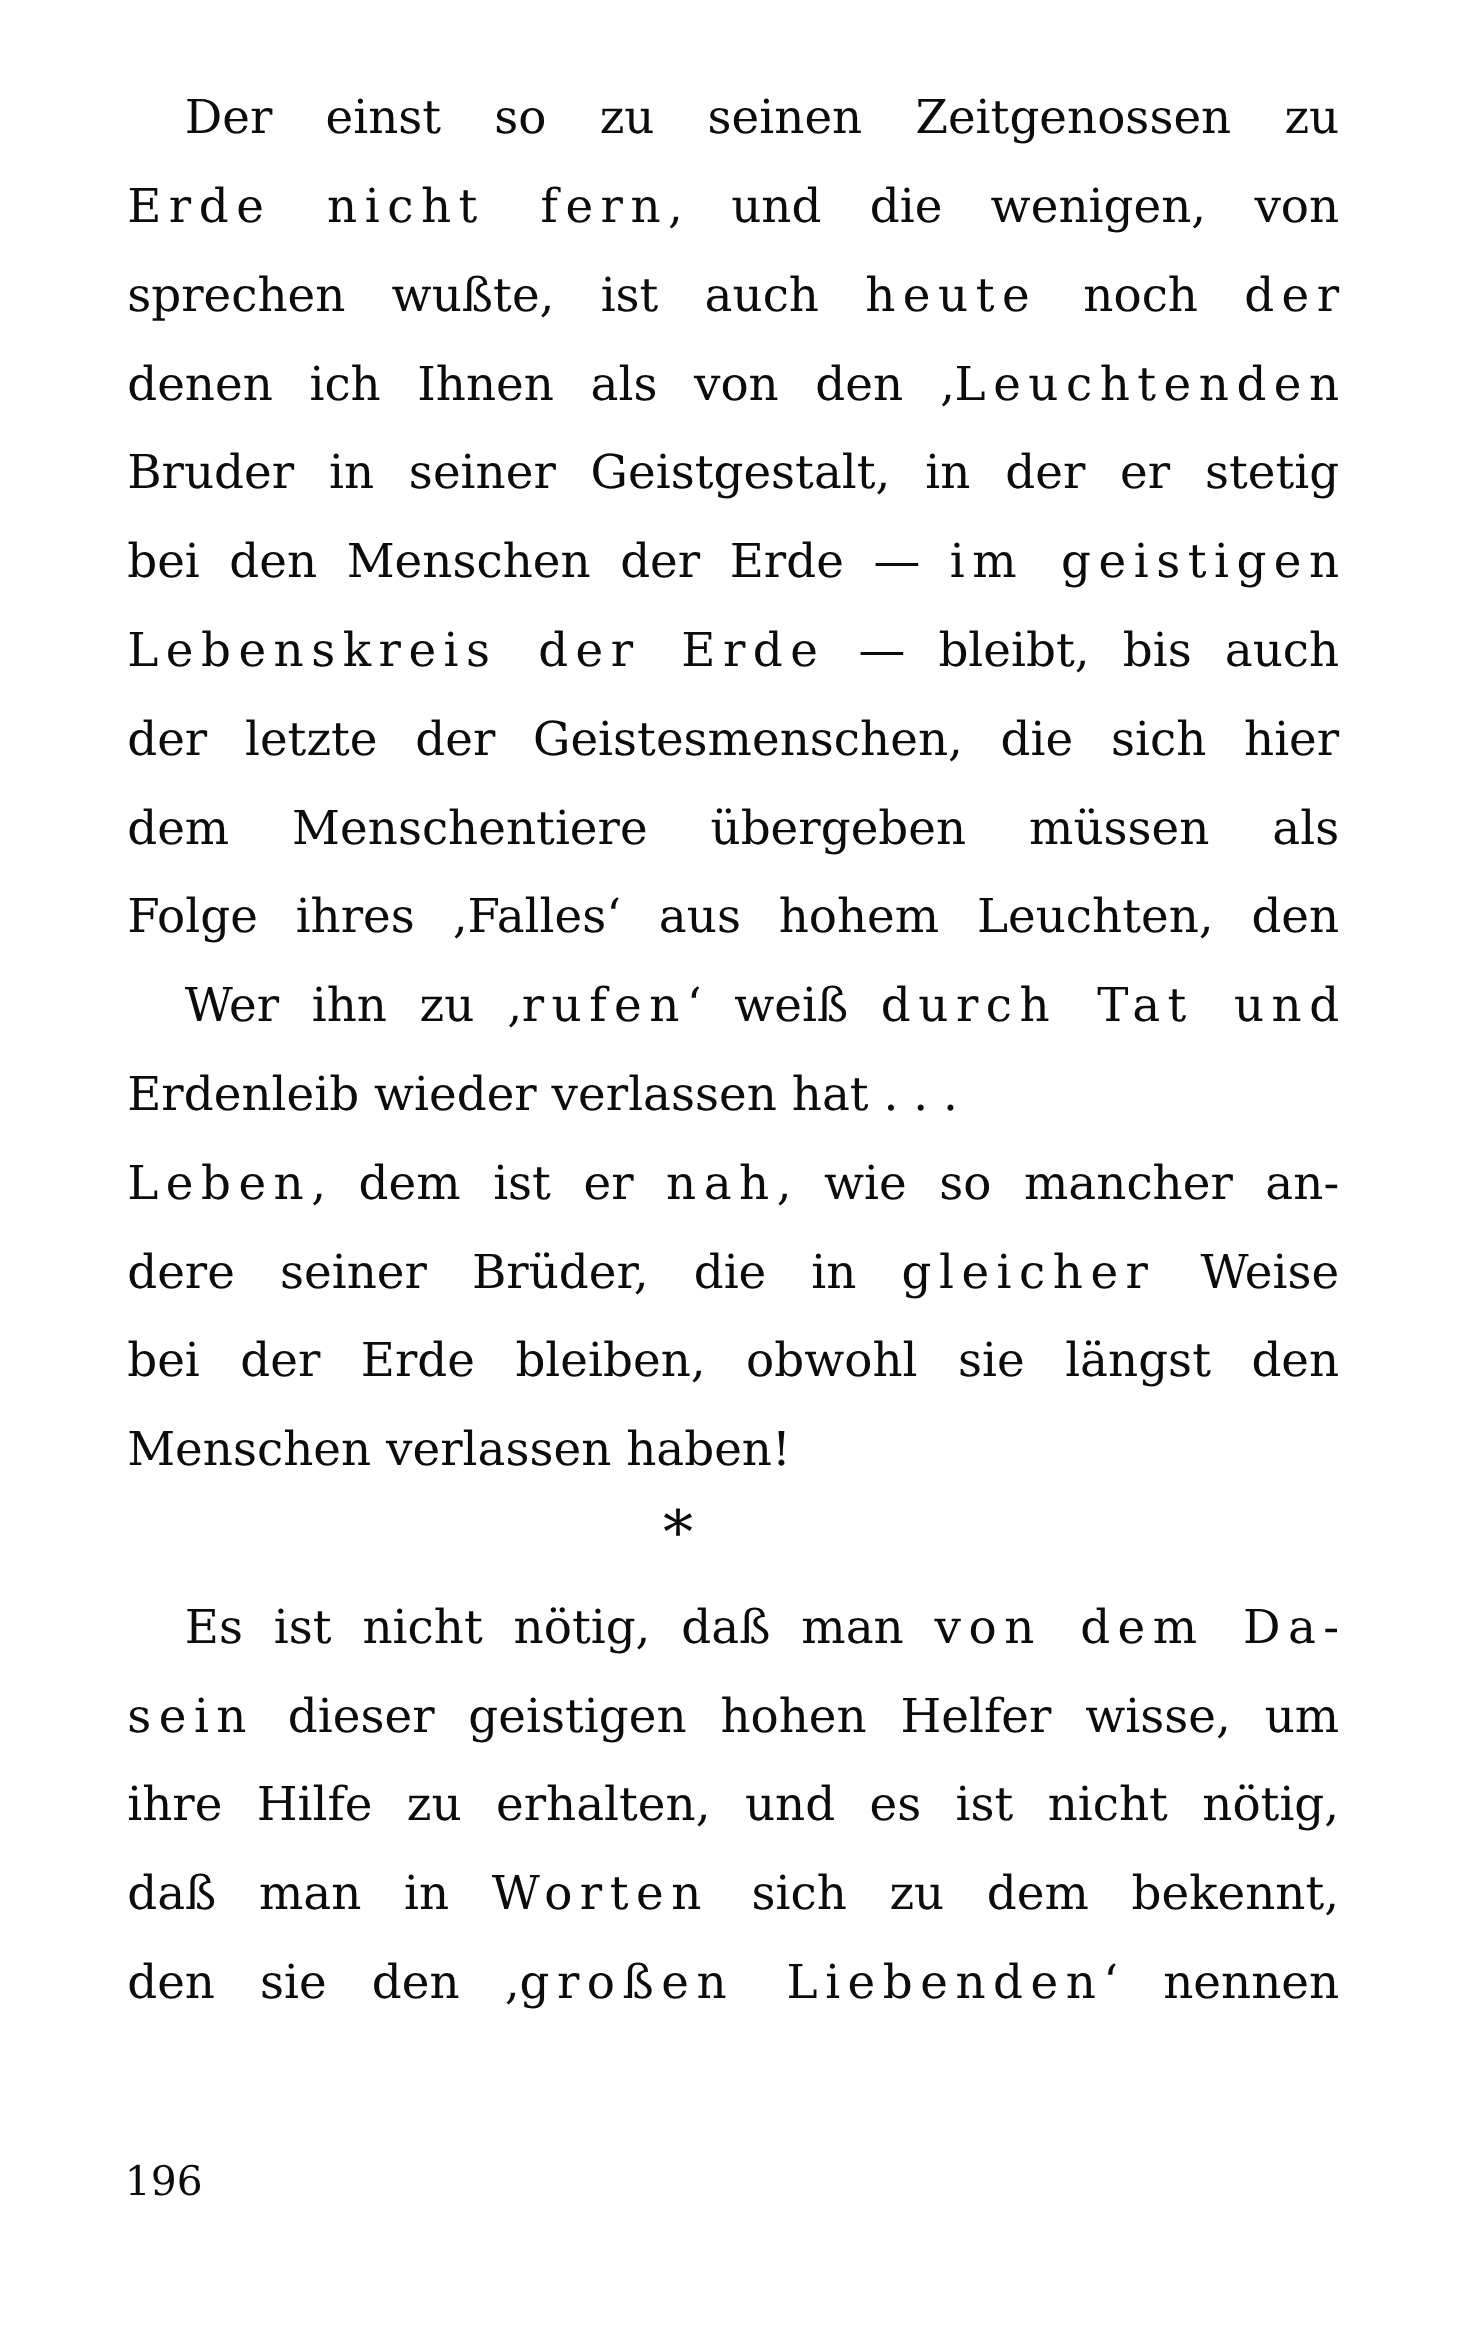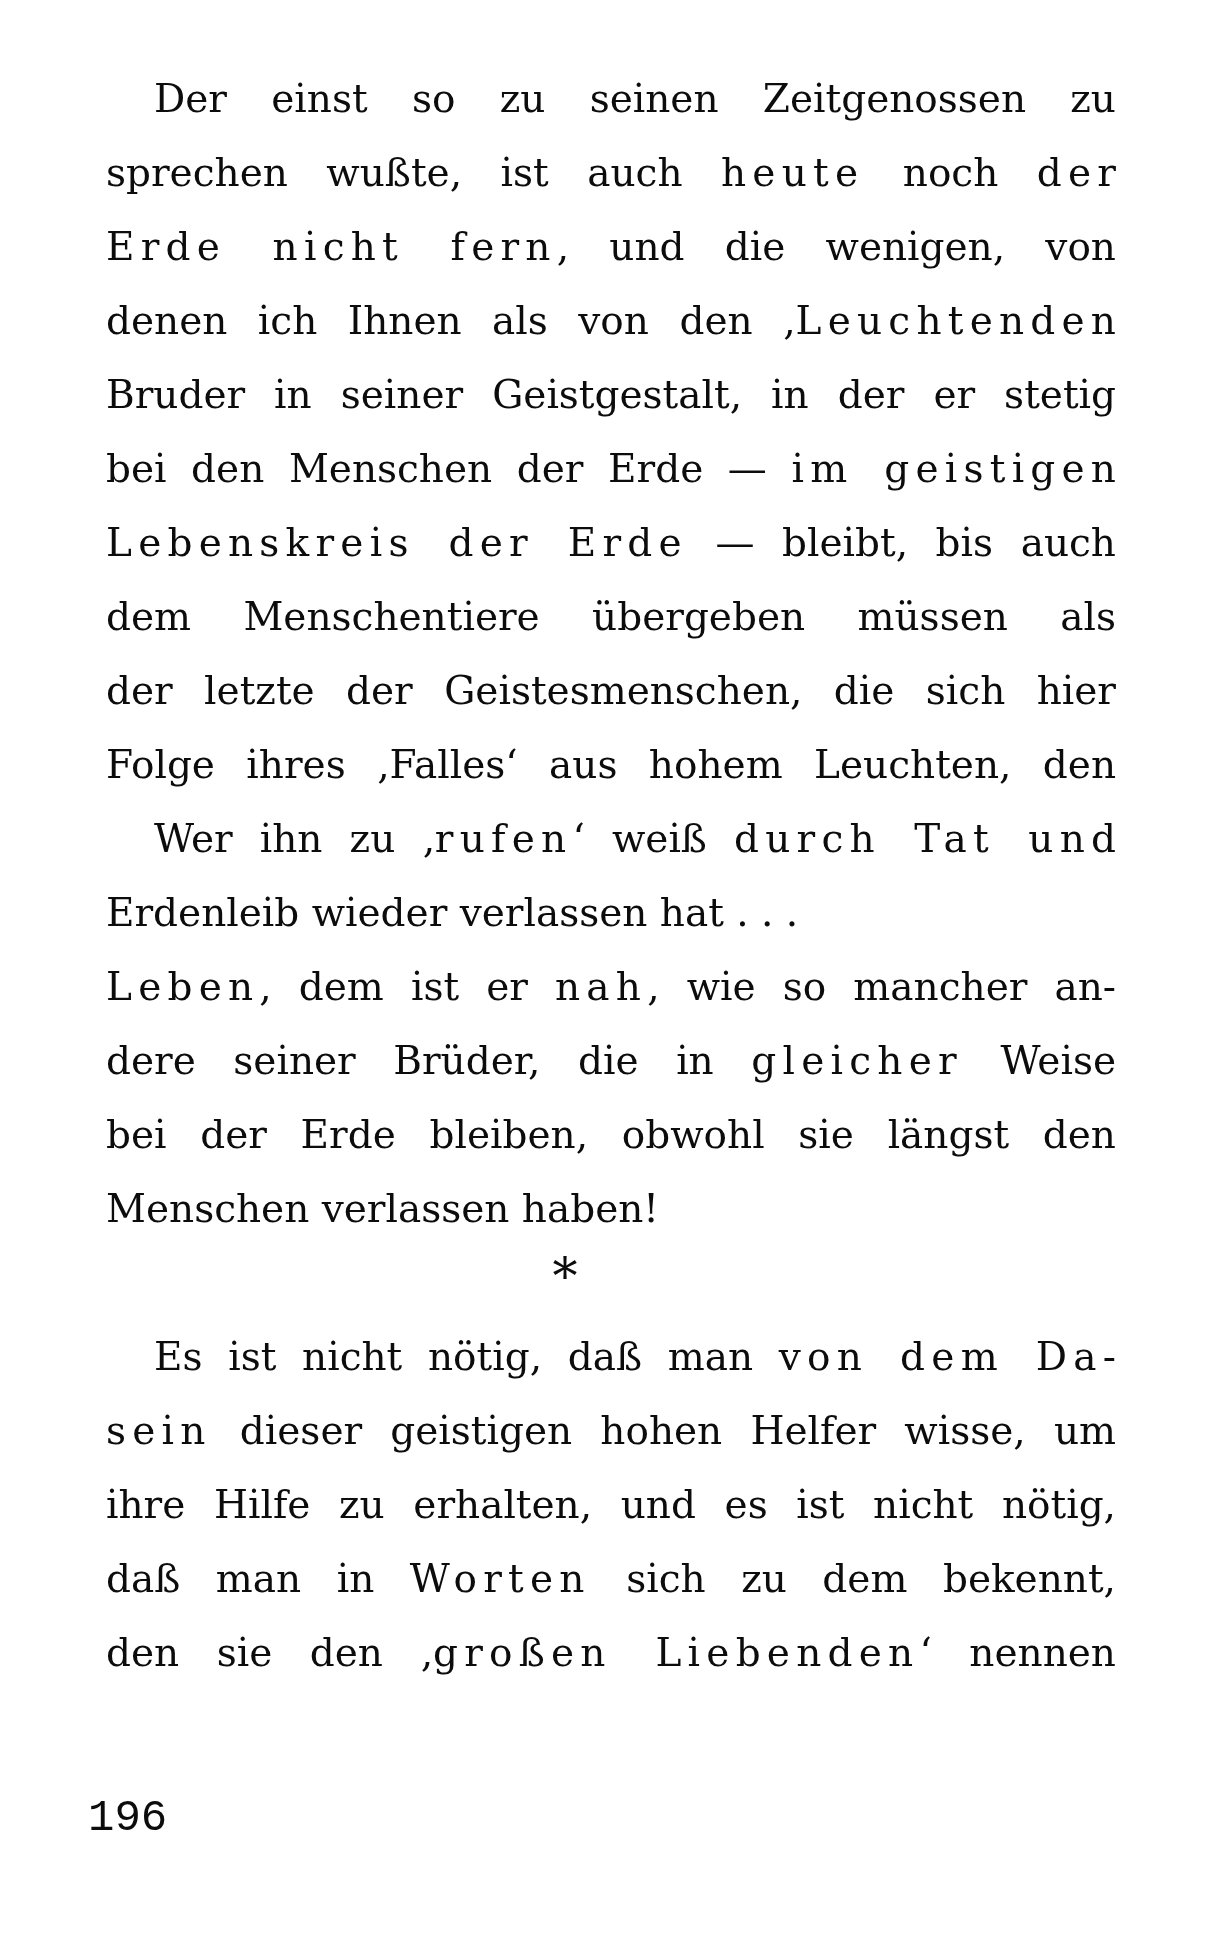--- a/index.html
+++ b/index.html
@@ -49,51 +49,50 @@
     font-size: 50px;
     text-align: center;
     transform: translateX(-46px);
   }
   .divider-row span {
     position: relative;
     top: -6px;
   }
   .page-number {
     position: absolute;
-    left: 88px;
+    left: 104px;
     top: 1776px;
-    font-size: 44px;
+    font-size: 34px;
     line-height: 60px;
-    font-family: Liberation Mono, monospace;
   }
 </style>
 </head>
 <body>
 
 <div class="page">
   <div class="text-block">
 
     <div class="line indent"><span>Der einst so zu seinen Zeitgenossen zu</span></div>
 
+    <div class="line"><span class="sp">Erde nicht fern</span><span>, und die wenigen, von</span></div>
+
     <div class="line"><span>sprechen wußte, ist auch </span><span class="sp">heute</span><span> noch </span><span class="sp">der</span></div>
-
-    <div class="line"><span class="sp">Erde nicht fern</span><span>, und die wenigen, von</span></div>
 
     <div class="line"><span>denen ich Ihnen als von den ‚</span><span class="sp">Leuchtenden</span></div>
 
 
     <div class="line"><span>Bruder in seiner Geistgestalt, in der er stetig</span></div>
 
     <div class="line"><span>bei den Menschen der Erde — </span><span class="sp">im geistigen</span></div>
 
     <div class="line"><span class="sp">Lebenskreis der Erde</span><span> — bleibt, bis auch</span></div>
 
+    <div class="line"><span>der letzte der Geistesmenschen, die sich hier</span></div>
+
     <div class="line"><span>dem Menschentiere übergeben müssen als</span></div>
-
-    <div class="line"><span>der letzte der Geistesmenschen, die sich hier</span></div>
 
     <div class="line"><span>Folge ihres ‚Falles‘ aus hohem Leuchten, den</span></div>
 
     <div class="line indent"><span>Wer ihn zu ‚</span><span class="sp">rufen</span><span>‘ weiß </span><span class="sp">durch Tat und</span></div>
 
     <div class="line end"><span>Erdenleib wieder verlassen hat . . .</span></div>
 
     <div class="line"><span class="sp">Leben</span><span>, dem ist er </span><span class="sp">nah</span><span>, wie so mancher an-</span></div>
 
     <div class="line"><span>dere seiner Brüder, die in </span><span class="sp">gleicher</span><span> Weise</span></div>

